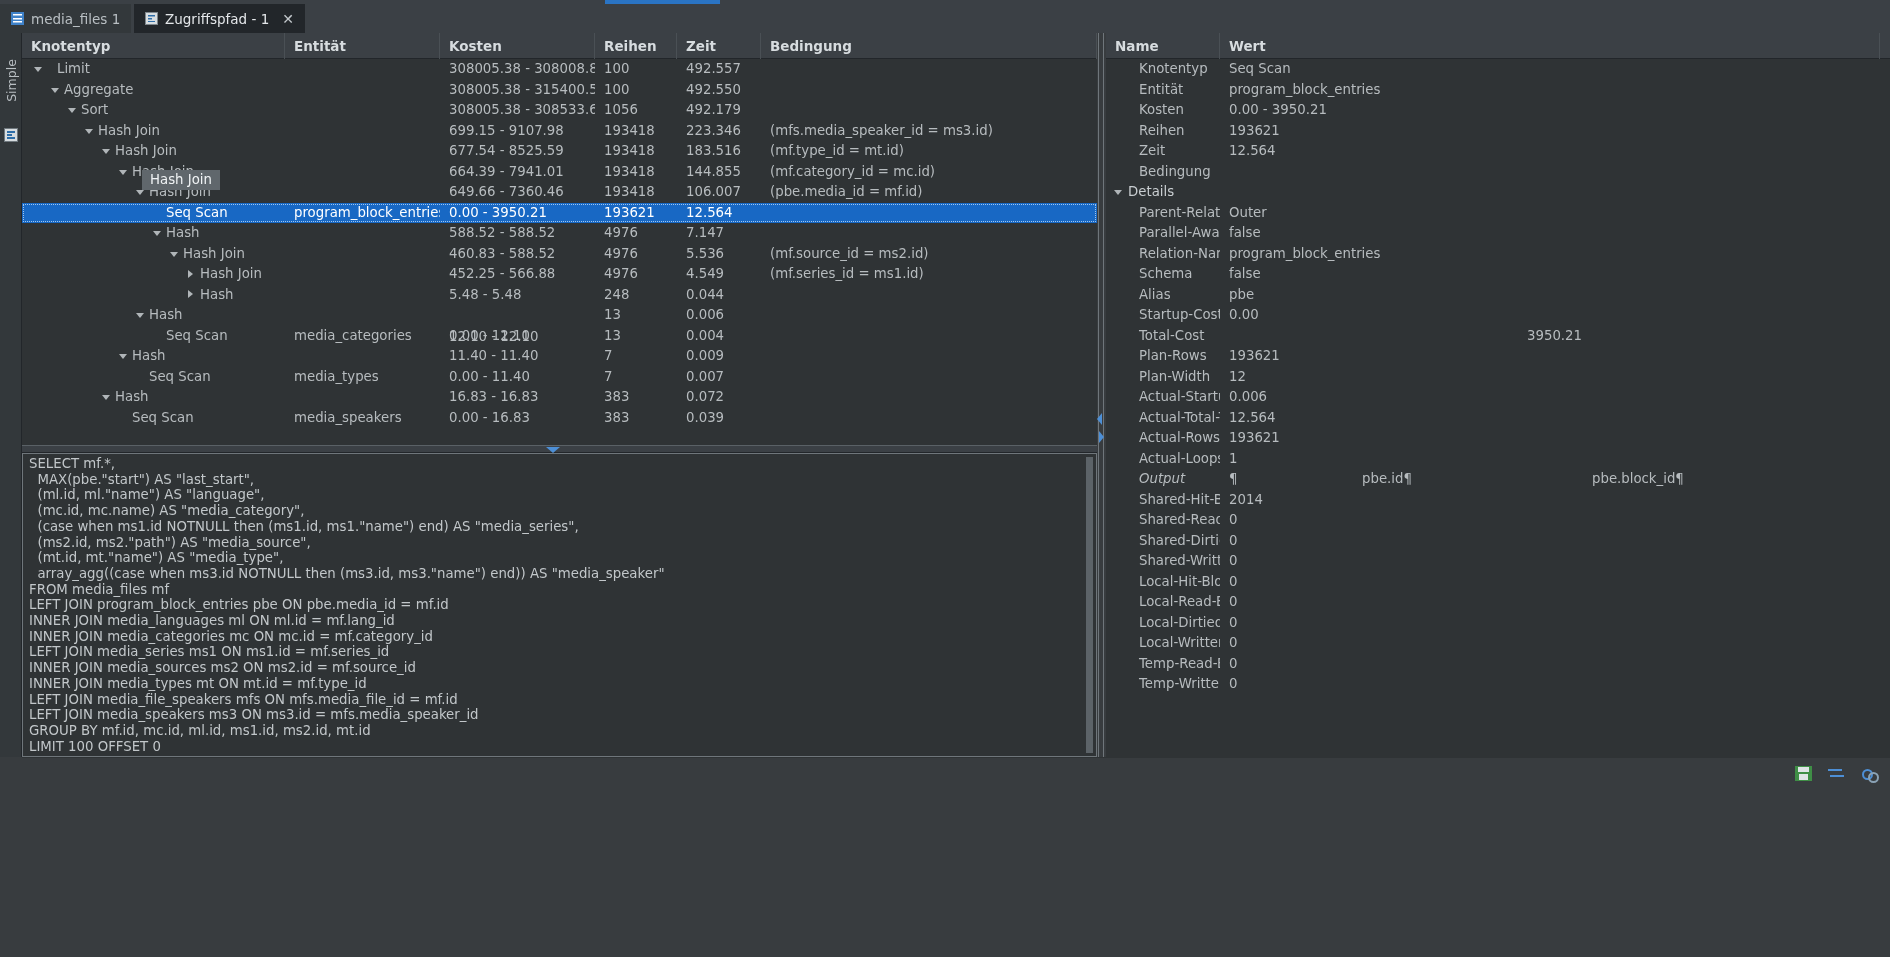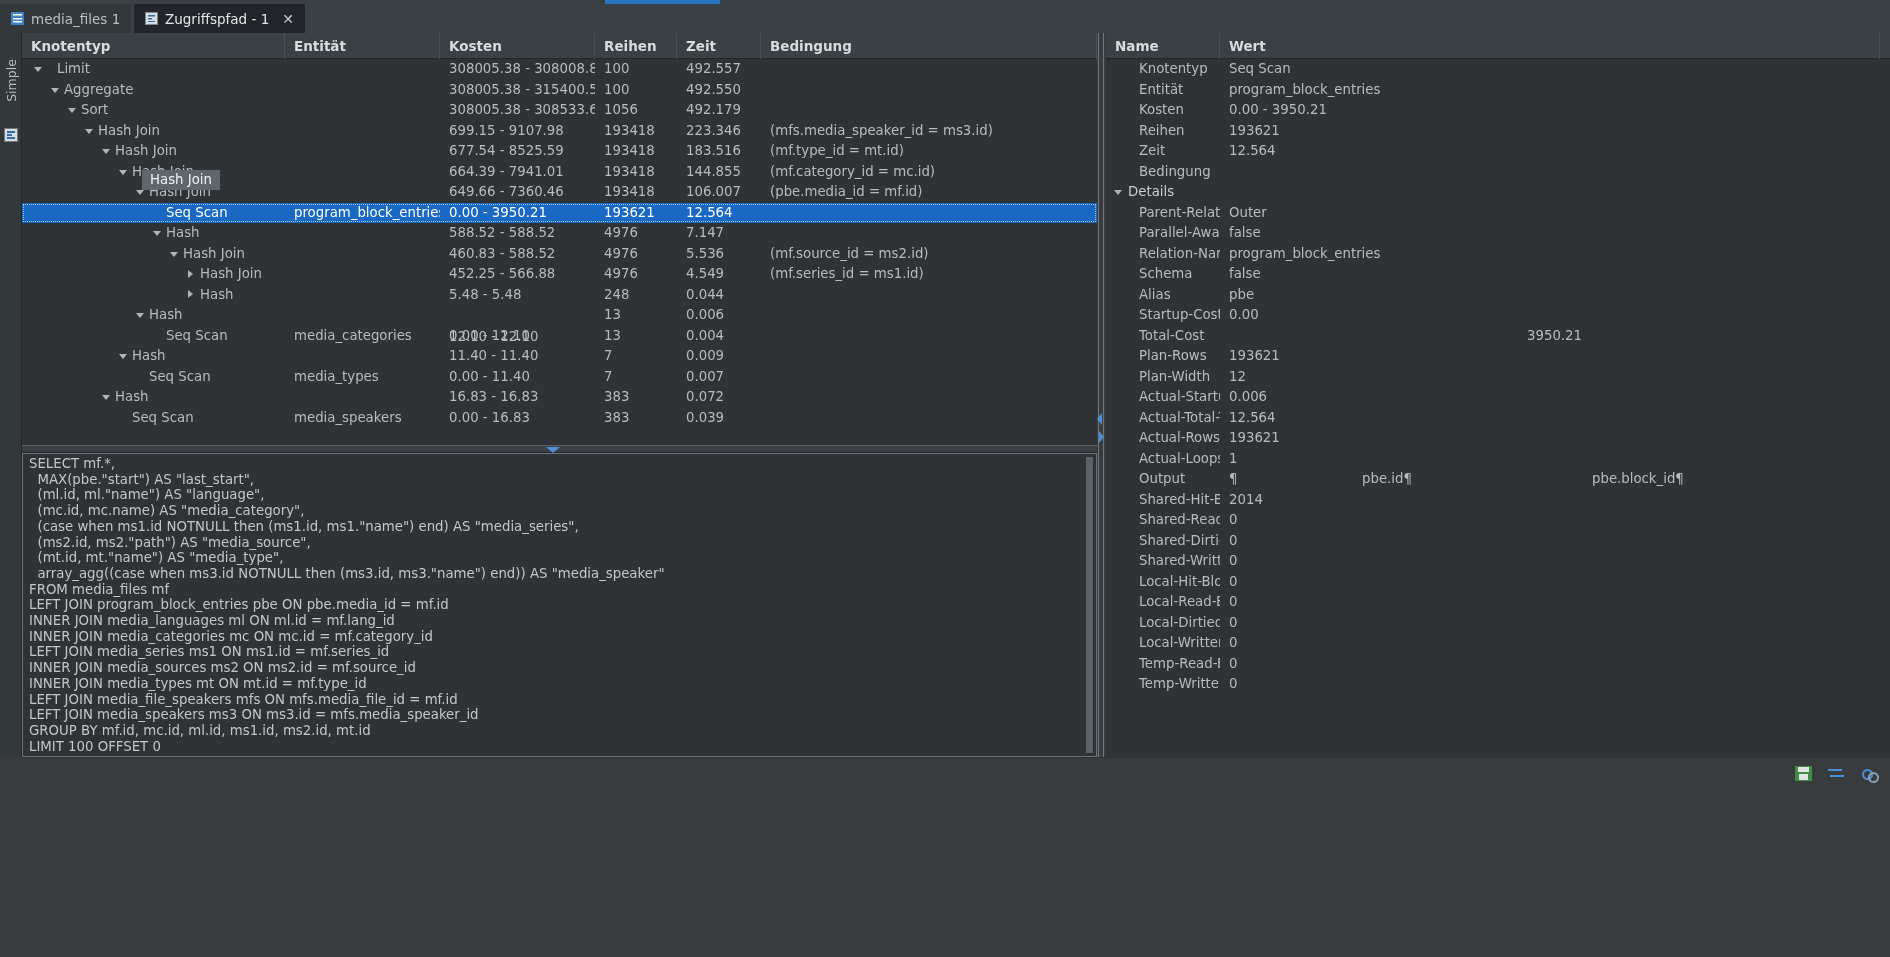--- a/index.html
+++ b/index.html
@@ -649,21 +649,21 @@
           <div class="pval" style="width: 660px;">193621</div>
         </div>
         <div class="prow">
           <div class="pname" style="width: 114px; display: flex; align-items: center;">
             <span style="display: inline-block; flex: 0 0 auto; width: 33px;"></span>
             <span style="margin-left: 0px;">Actual-Loops</span>
           </div>
           <div class="pval" style="width: 660px;">1</div>
         </div>
         <div class="prow">
-          <div class="pname" style="width: 114px; display: flex; align-items: center;">
+          <div class="pname" style="width: 114px; display: flex; align-items: center; font-style: italic;">
             <span style="display: inline-block; flex: 0 0 auto; width: 33px;"></span>
             <span style="margin-left: 0px;">Output</span>
           </div>
           <div class="pval" style="width: 133px;">¶</div>
           <div class="pval" style="width: 230px;">pbe.id¶</div>
           <div class="pval" style="width: 200px;">pbe.block_id¶</div>
         </div>
         <div class="prow">
           <div class="pname" style="width: 114px; display: flex; align-items: center;">
             <span style="display: inline-block; flex: 0 0 auto; width: 33px;"></span>

